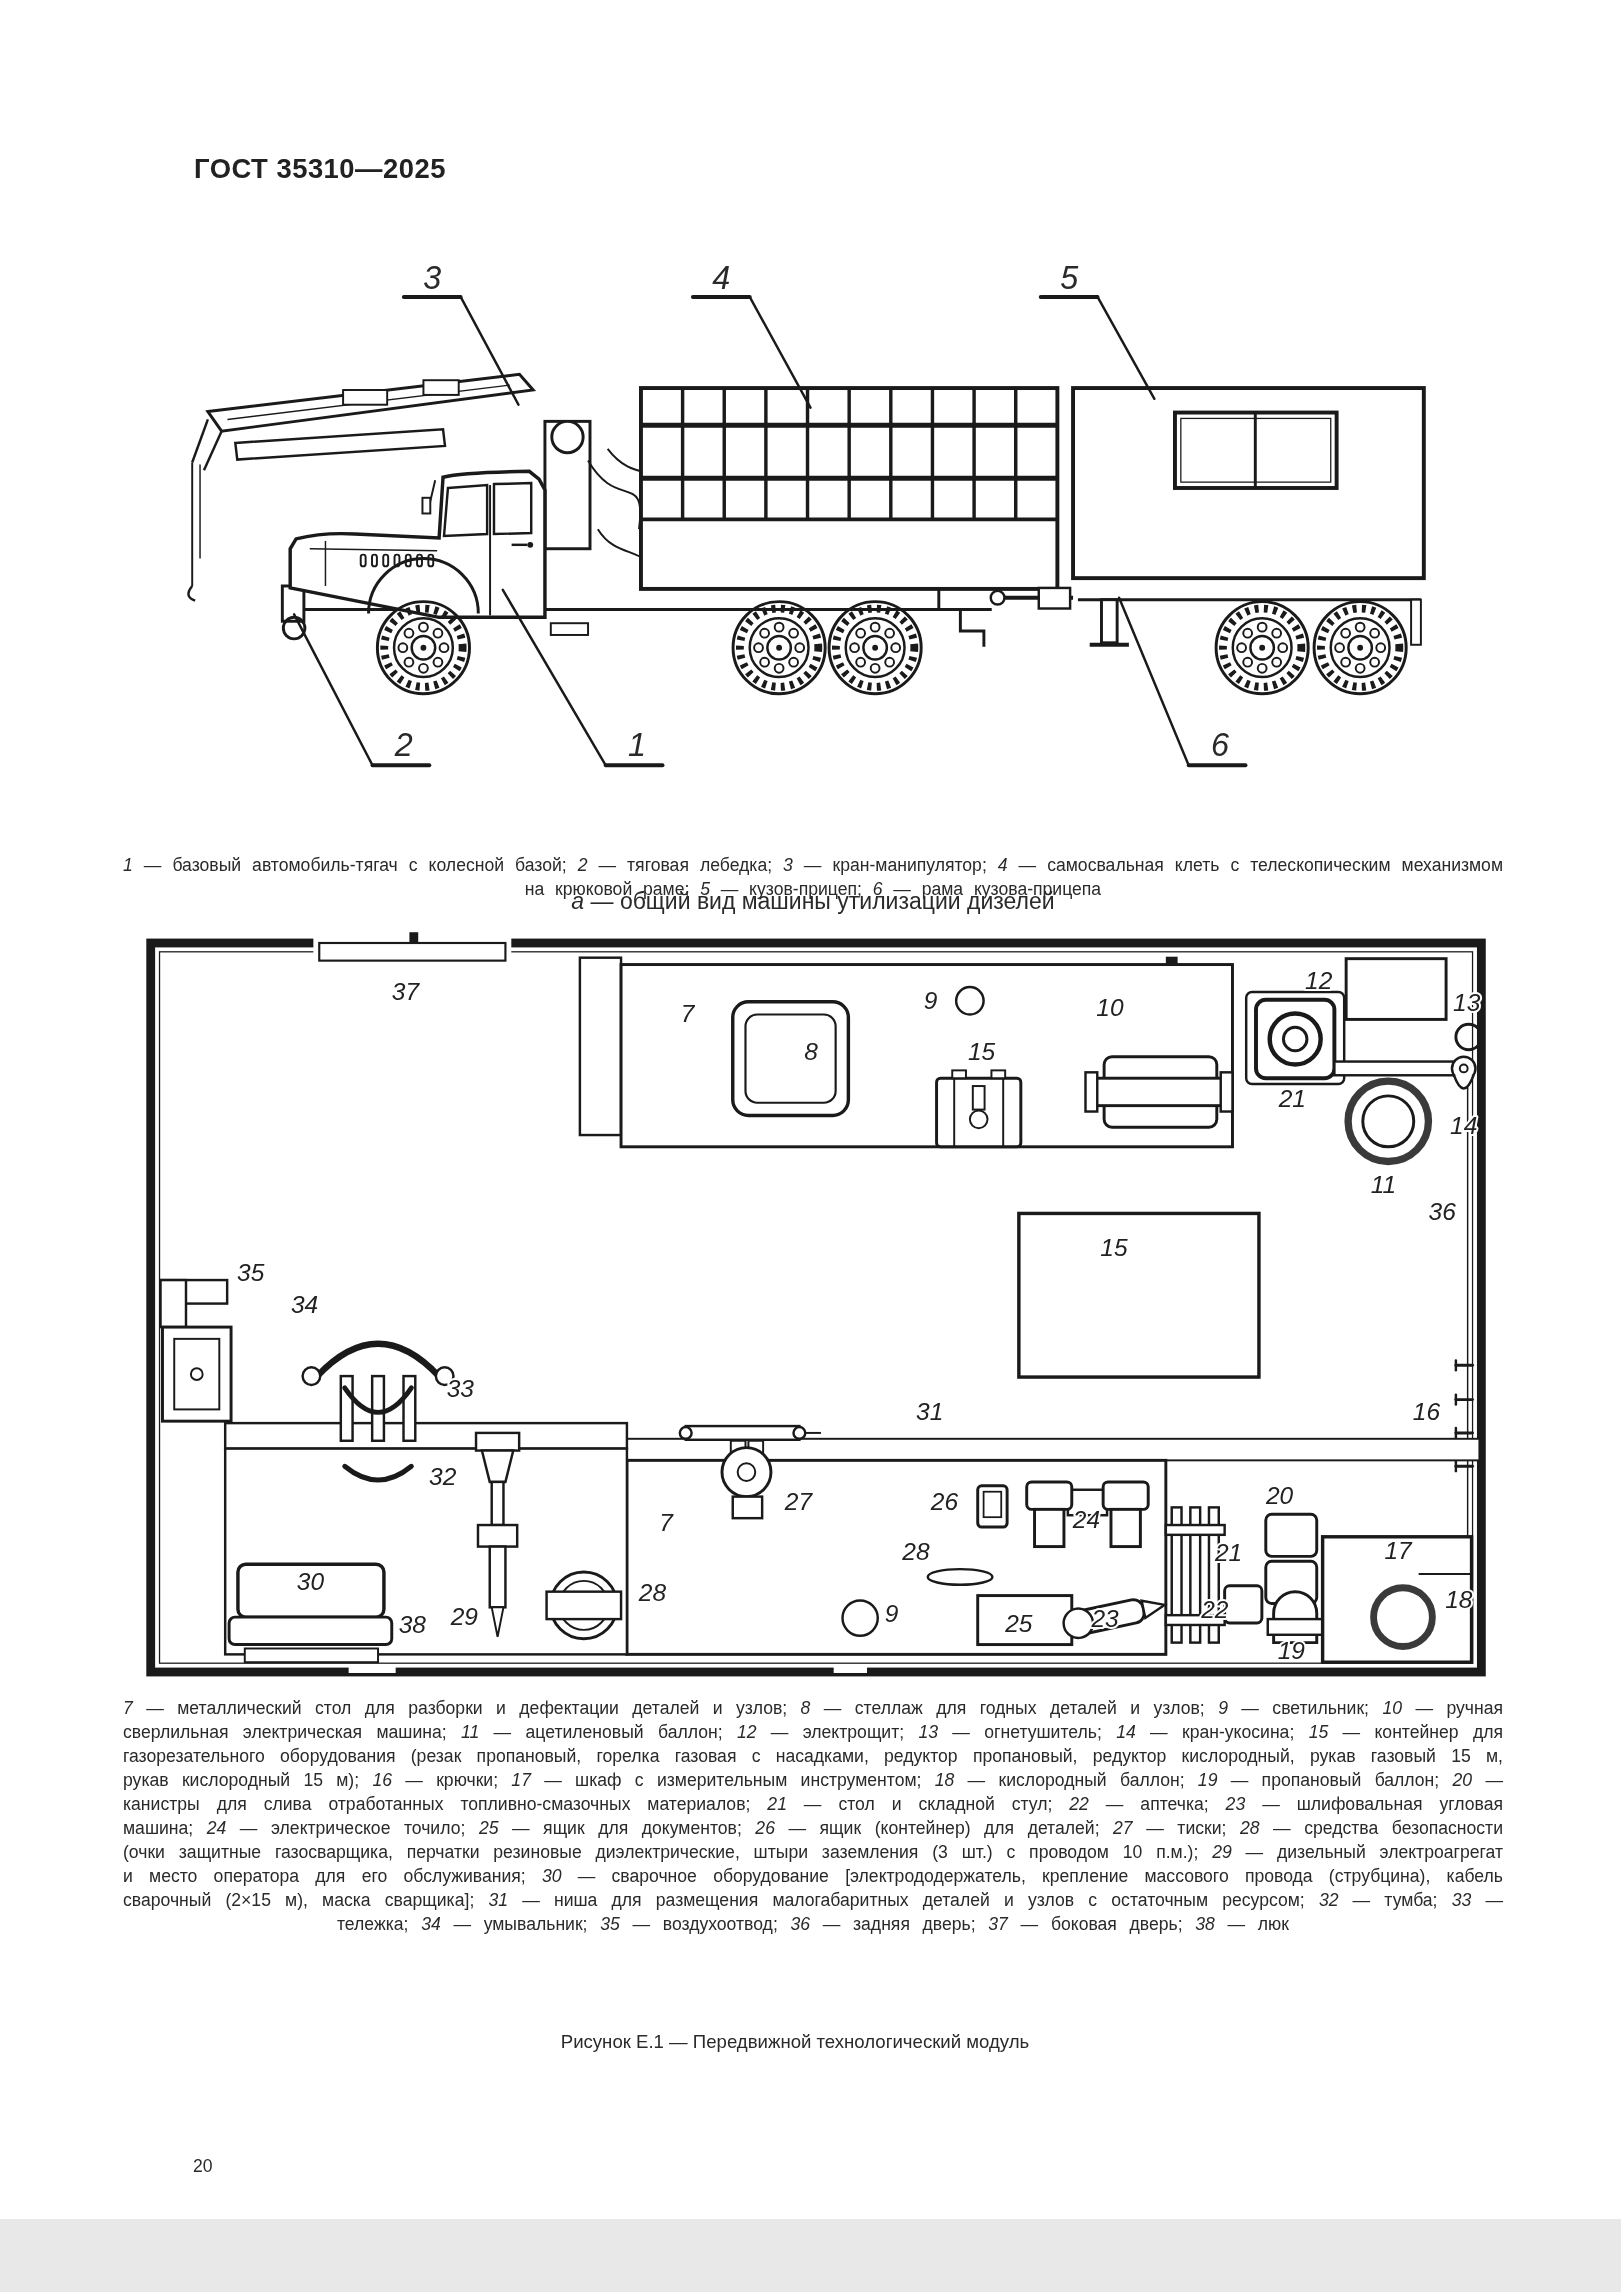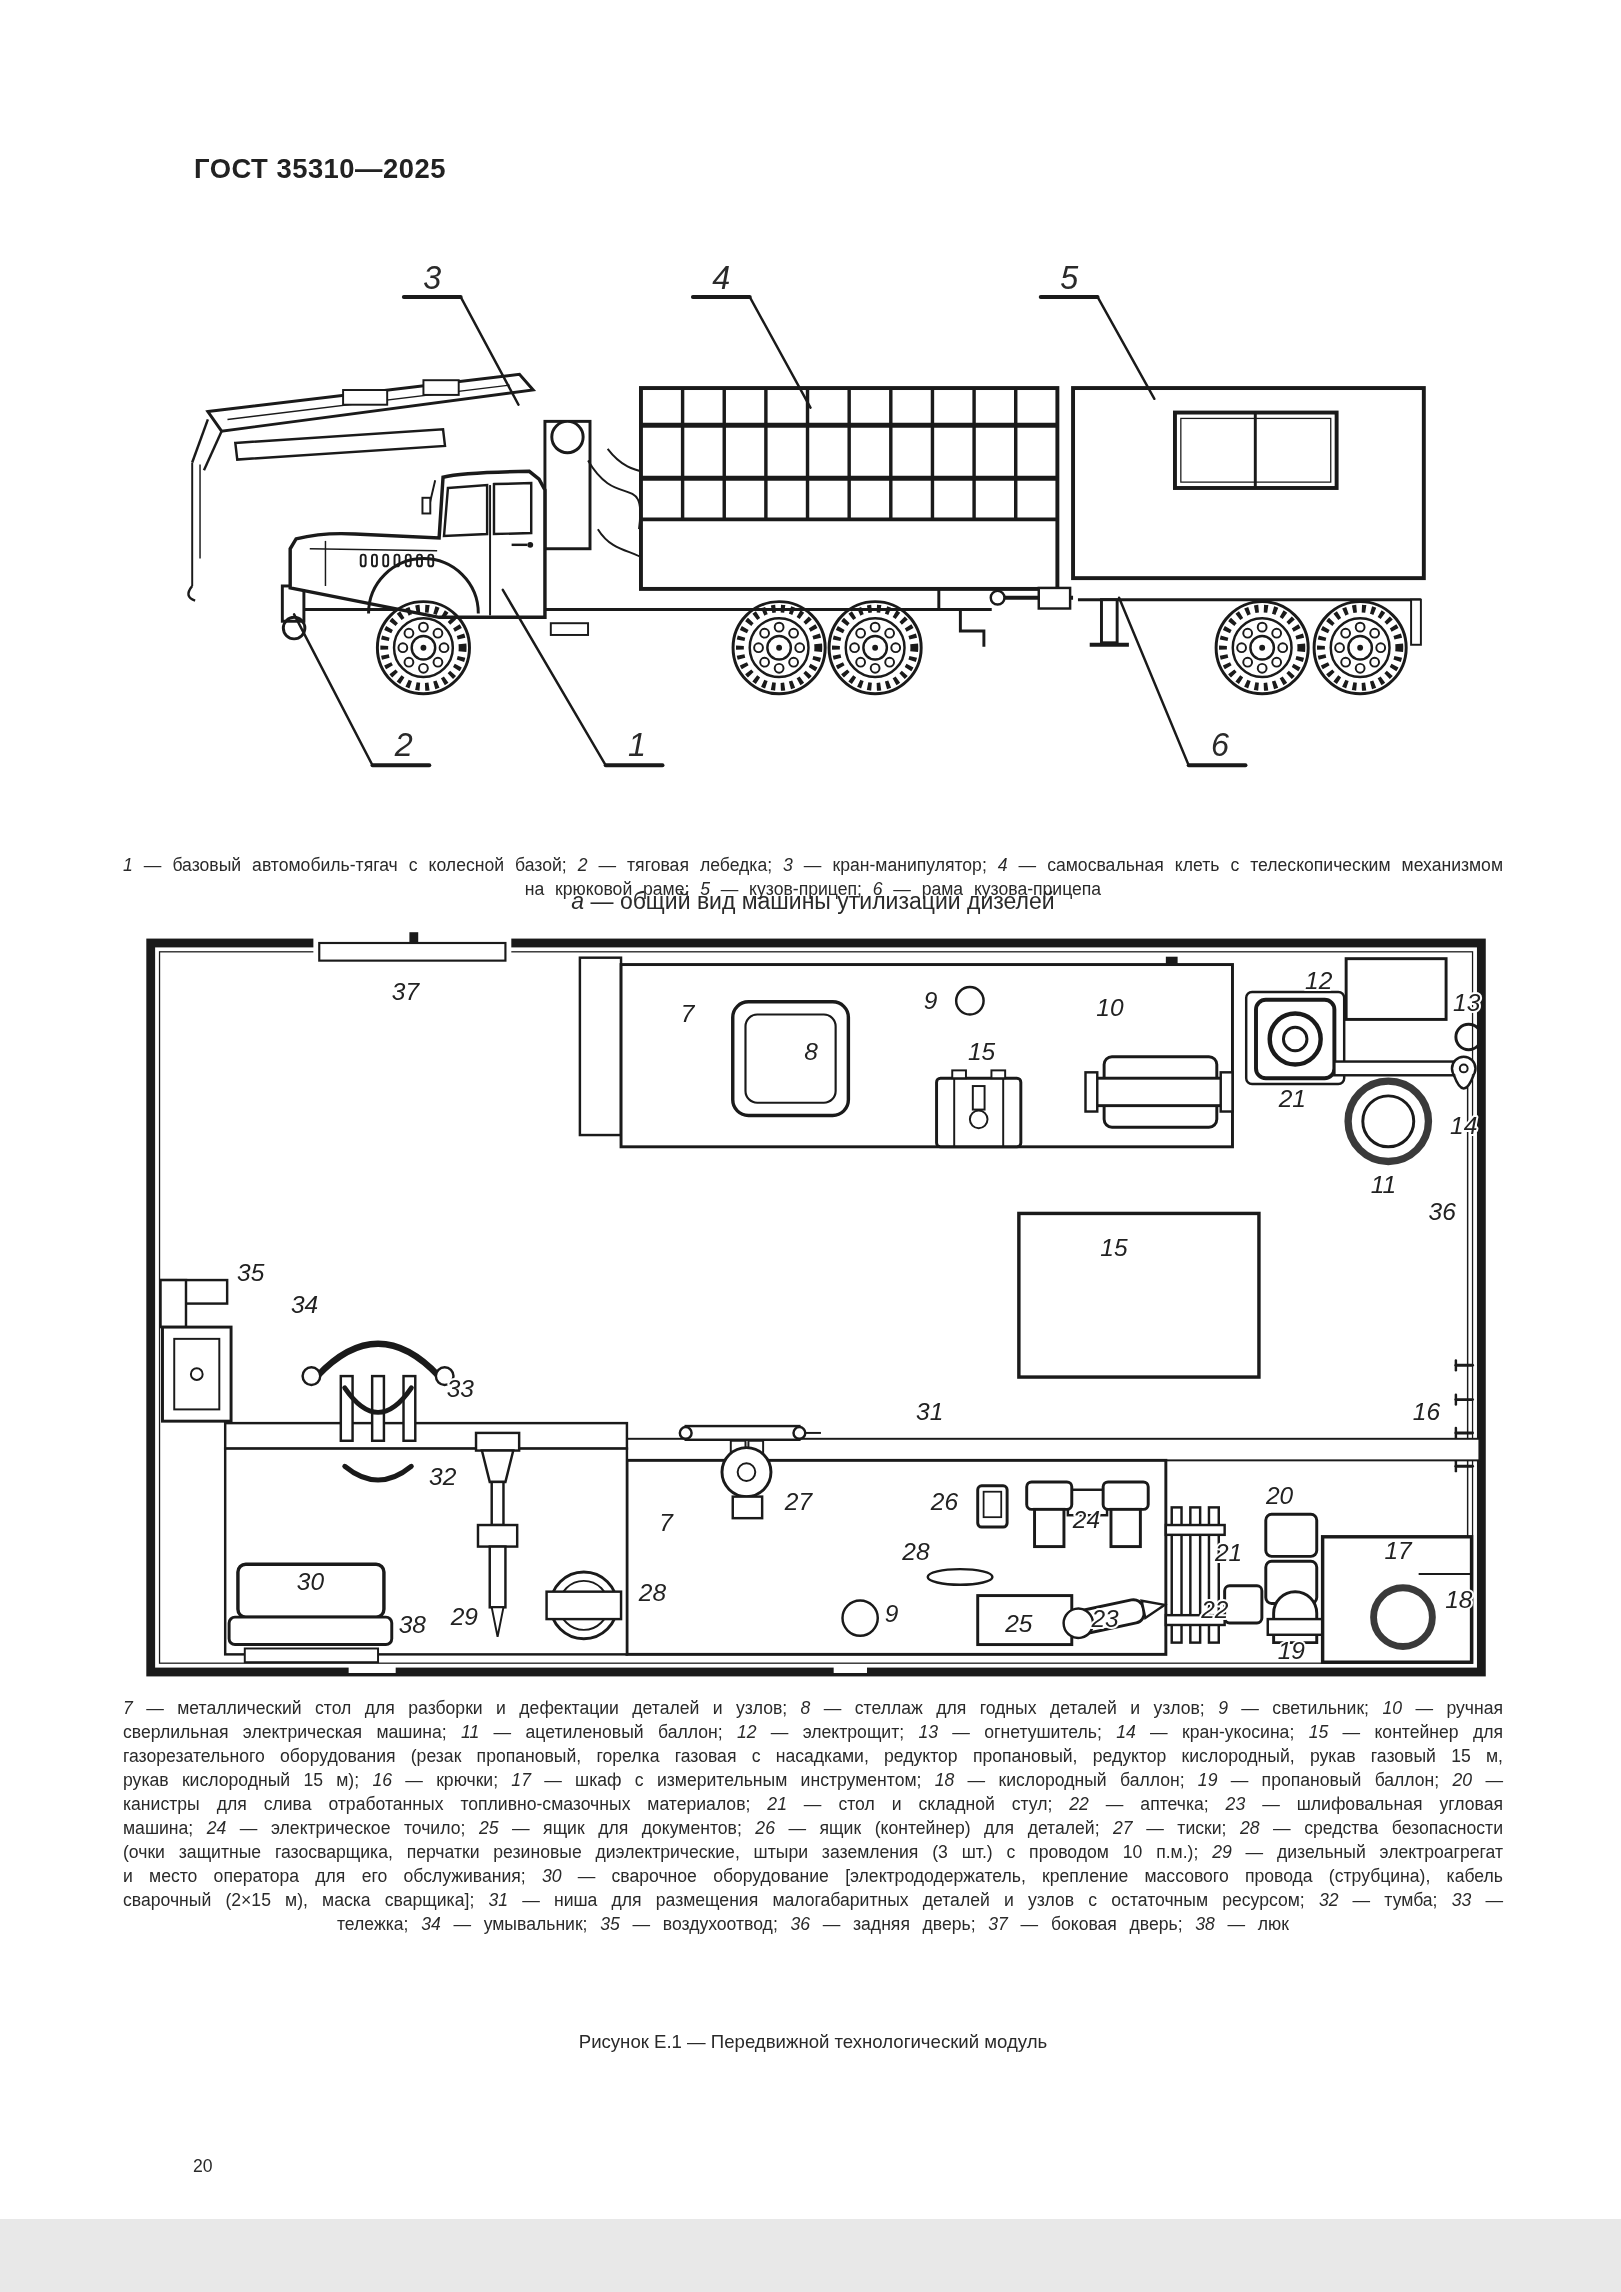--- a/index.html
+++ b/index.html
@@ -24,21 +24,21 @@
   .cap i{font-style:italic;}
   .cap-a{top:835px;word-spacing:5.9px;}
   .cap-b{top:1678px;word-spacing:7.8px;}
   .subcap{
     position:absolute;left:123px;width:1380px;text-align:center;
     font-size:23px;color:#2a2a2a;
   }
   .subcap-a{top:888px;}
   .subcap-b{top:1984px;}
   .figcap{
-    position:absolute;left:123px;width:1380px;text-align:center;
+    position:absolute;left:105px;width:1380px;text-align:center;
     font-size:18.6px;color:#2a2a2a;top:2031px;
   }
   .pagenum{position:absolute;left:193px;top:2156px;font-size:17.6px;color:#2a2a2a;}
   svg{position:absolute;}
   #truck-svg{left:137px;top:245px;}
   #plan-svg{left:137px;top:929px;}
   .ln{stroke:#1a1a1a;fill:none;}
   .wh{fill:#ffffff;}
   .bk{fill:#1a1a1a;stroke:none;}
   .gray{stroke:#3a3a3a;fill:none;}

